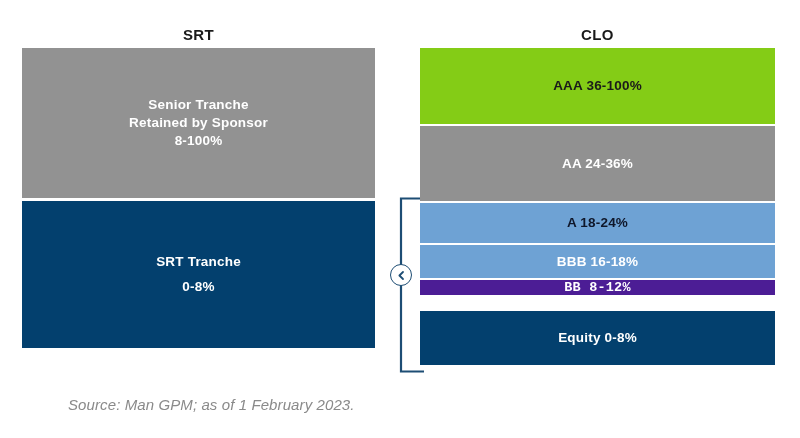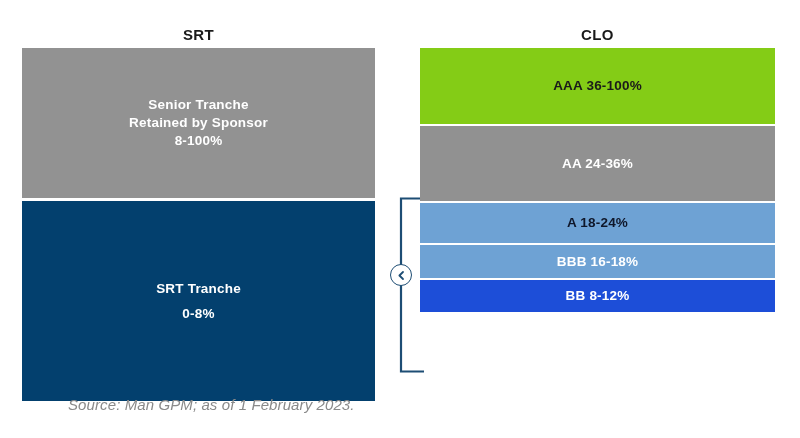--- a/index.html
+++ b/index.html
@@ -131,21 +131,21 @@
   <div id="srt-header" class="col-header">SRT</div>
 
   <div id="srt-stack" class="stack">
 
     <div class="tranche" style="top:0px; height:150px; background:#929292; color:#ffffff;">
       <span class="line">Senior Tranche</span>
       <span class="line">Retained by Sponsor</span>
       <span class="line" style="">8-100%</span>
     </div>
 
-    <div class="tranche" style="top:153px; height:200px; background:#03406e; color:#ffffff;">
+    <div class="tranche" style="top:153px; height:147px; background:#03406e; color:#ffffff;">
       <span class="line">SRT Tranche</span>
       <span class="line" style="margin-top:7px;">0-8%</span>
     </div>
 
   </div>
 
   <div id="connector">
     <svg id="bracket-svg" width="36" height="178" viewBox="0 0 36 178">
       <path d="M 34 2.5 L 11 2.5 L 11 175.5 L 34 175.5" fill="none" stroke="#1d4d74" stroke-width="2.2"></path>
     </svg>
@@ -169,22 +169,25 @@
     </div>
 
     <div class="tranche" style="top:155px; height:40px; background:#6ea2d4; color:#0f172a;">
       <span class="line">A 18-24%</span>
     </div>
 
     <div class="tranche" style="top:197px; height:33px; background:#6ea2d4; color:#ffffff;">
       <span class="line">BBB 16-18%</span>
     </div>
 
-    <div class="tranche" style="top:232px; height:32px; background:#1d4ed8; color:#ffffff;">
+    <div class="tranche" style="top:232px; height:15px; background:#4c1d95; color:#ffffff;font-family:Liberation Mono, monospace;">
       <span class="line">BB 8-12%</span>
     </div>
 
+    <div class="tranche" style="top:263px; height:54px; background:#03406e; color:#ffffff;">
+      <span class="line">Equity 0-8%</span>
+    </div>
 
   </div>
 
   <div id="source-note">Source: Man GPM; as of 1 February 2023.</div>
 
 </div>
 
 </body></html>

